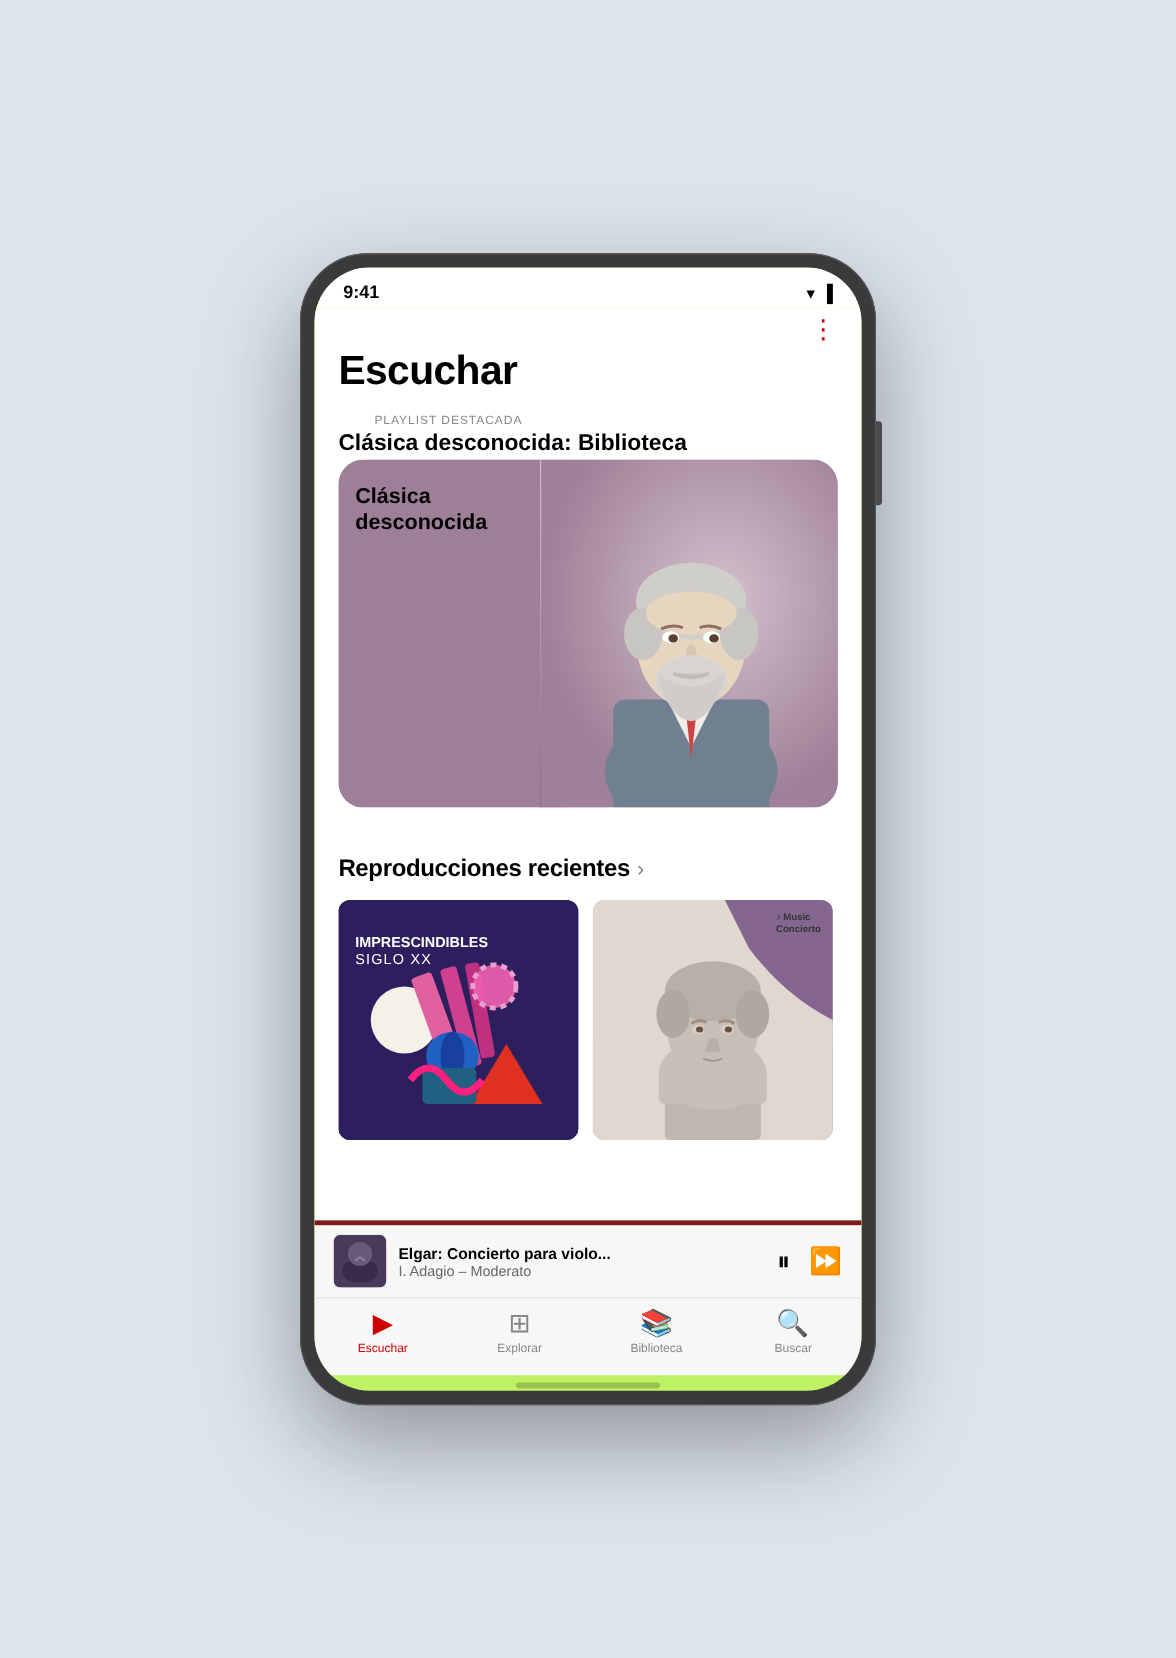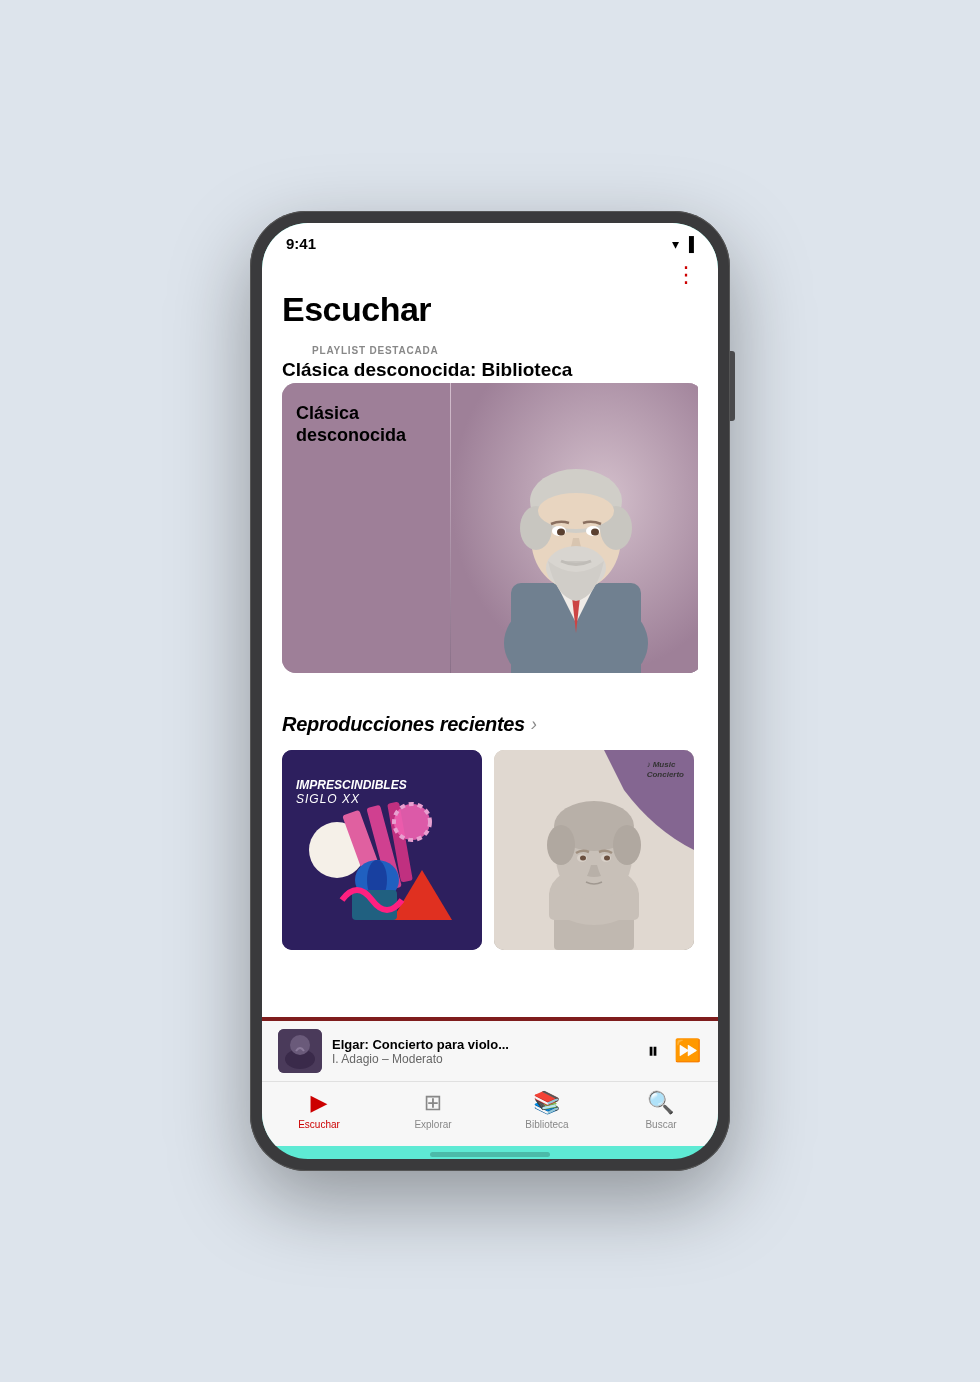--- a/index.html
+++ b/index.html
@@ -19,21 +19,21 @@
       background: #3a3a3c;
       border-radius: 56px;
       padding: 12px;
       box-shadow: 0 30px 80px rgba(0,0,0,0.35), inset 0 0 0 1px #555;
       position: relative;
     }
 
     .phone-screen {
       width: 100%;
       height: 100%;
-      background: #5eead4;
+      background: #bef264;
       border-radius: 46px;
       overflow: hidden;
       display: flex;
       flex-direction: column;
       position: relative;
     }
 
     
     .phone-outer::before {
       content: '';
@@ -107,21 +107,21 @@
     }
 
     
     .featured-section {
       padding: 0 20px 0 20px;
       overflow: hidden;
     }
 
     .featured-label {
       font-size: 10px;
-      font-weight: 700;
+      font-weight: 400;
       color: #888;
       letter-spacing: 0.8px;
       text-transform: uppercase;
       margin-bottom: 3px;
       padding-left: 30px;
     }
 
     .featured-title {
       font-size: 19px;
       font-weight: 700;
@@ -135,20 +135,21 @@
     .featured-subtitle {
       font-size: 15px;
       color: #888;
       margin-bottom: 12px;
     }
 
     .featured-cards-row {
       display: flex;
       gap: 12px;
       overflow: hidden;
+      border-radius: 21px;
     }
 
     .featured-card {
       flex-shrink: 0;
       width: 420px;
       height: 290px;
       border-radius: 14px;
       overflow: hidden;
       position: relative;
       background: #b09aac;
@@ -500,21 +501,21 @@
                     <path d="M110,178 Q125,185 140,178" stroke="#c0bdb8" stroke-width="3" fill="#c8c5c0"></path>
                   </svg>
                 </div>
               </div>
             </div>
           </div>
 
         </div>
       </div>
 
-      <div class="section" style="margin-top:20px;font-style:italic;">
+      <div class="section" style="margin-top:20px;">
         <div class="section-header">
           <span class="section-title">Reproducciones recientes</span>
           <span class="section-chevron">›</span>
         </div>
 
         <div class="recent-cards-row">
 
           <div class="recent-card imprescindibles-card">
             <svg class="geo" viewBox="0 0 200 200" xmlns="http://www.w3.org/2000/svg">
               <rect width="200" height="200" fill="#2d1f5e"></rect>

